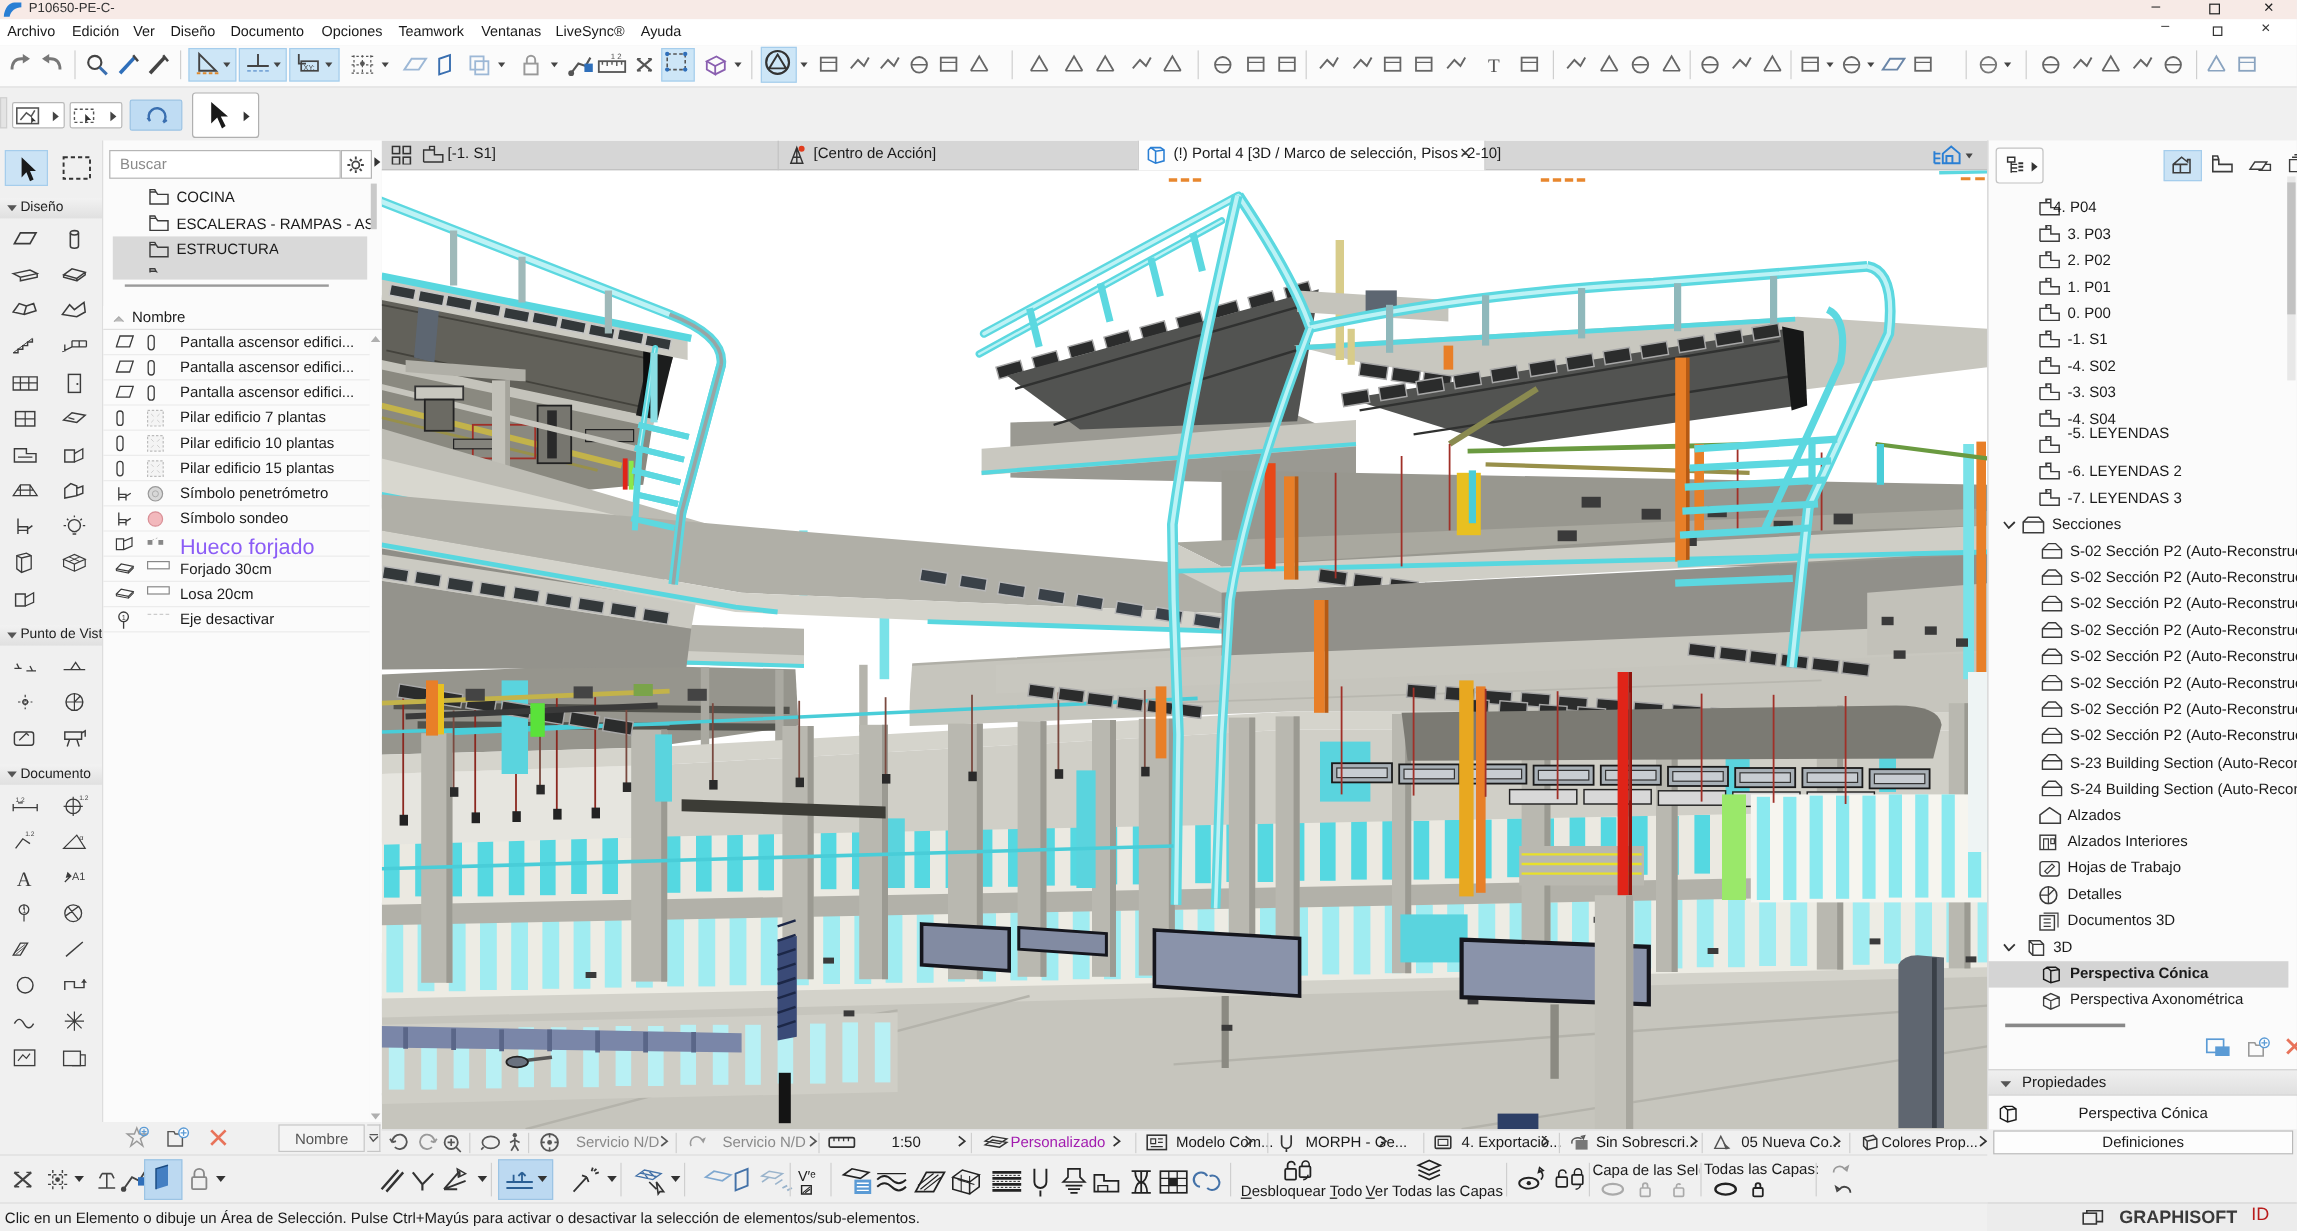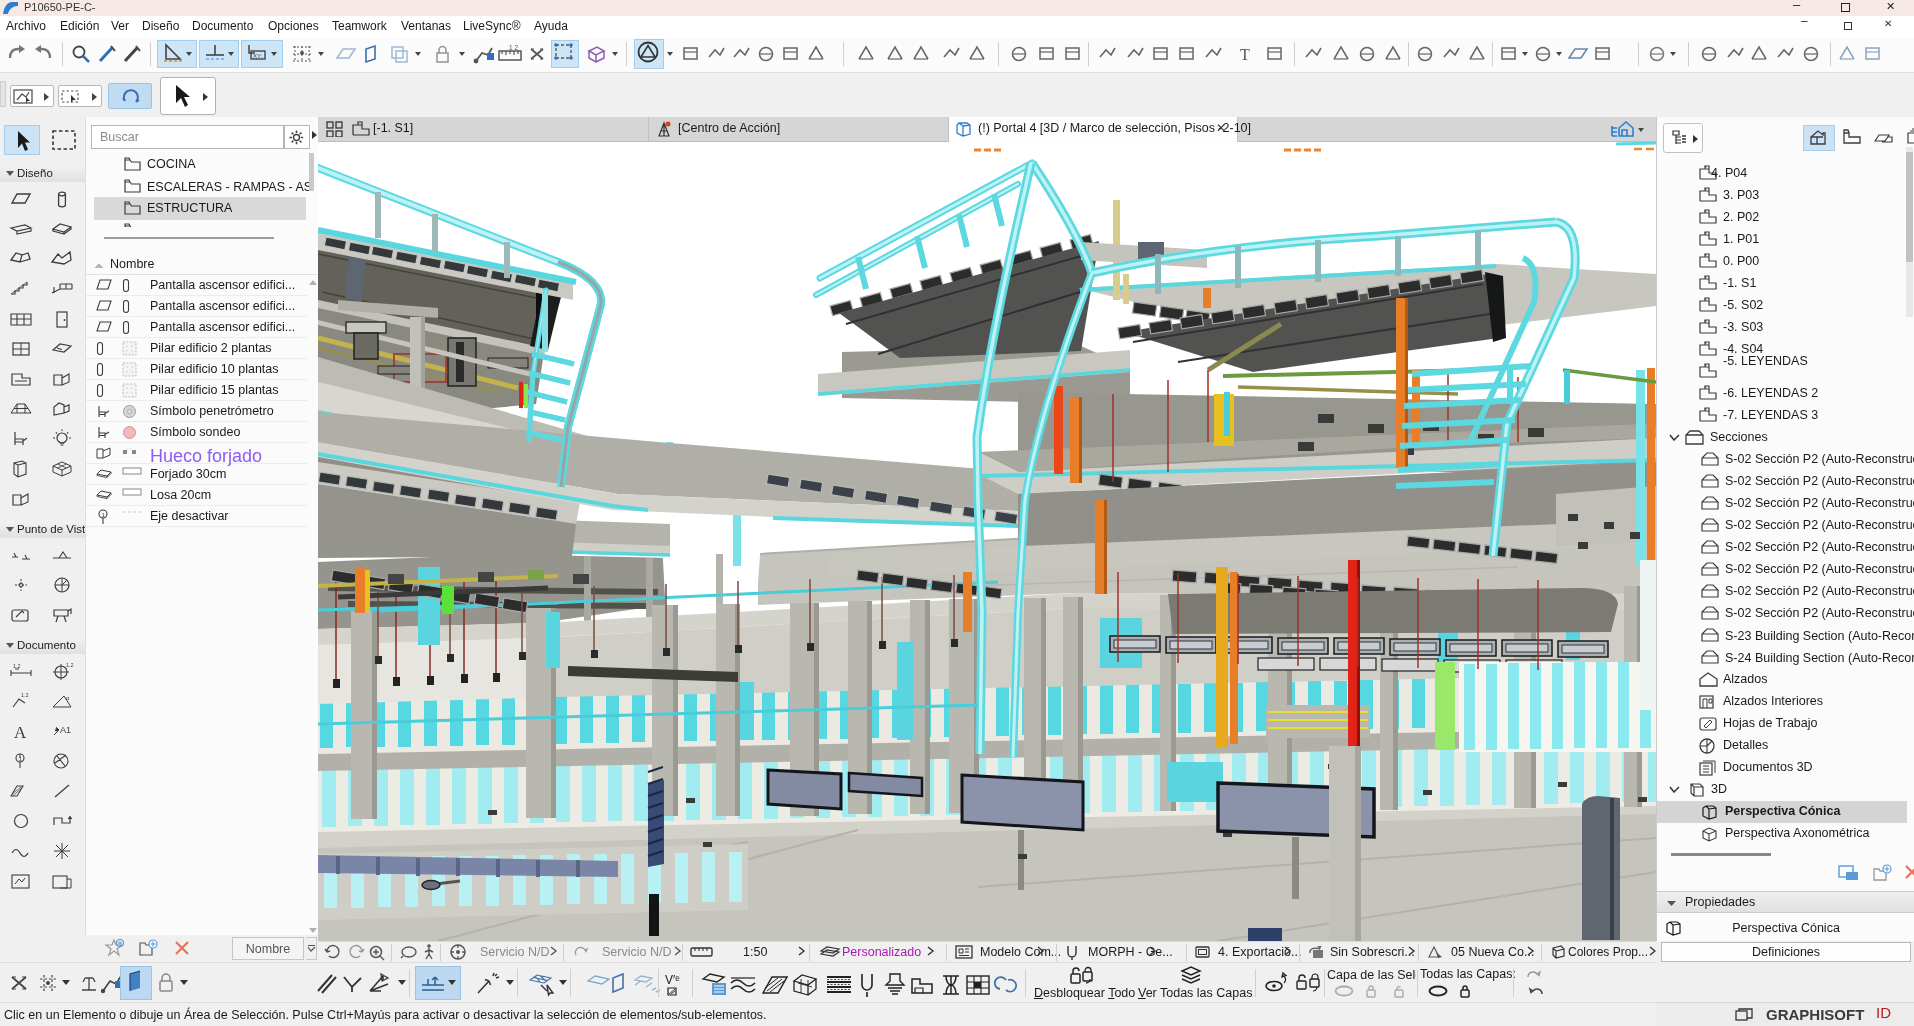--- a/index.html
+++ b/index.html
@@ -716,21 +716,21 @@
         <path d="M1,3 L6,3 L7.5,5 L16,5 L16,13 L1,13 Z M1,3 L1,1 L5,1 L6,3" fill="none" stroke="#3c3c3c" stroke-width="1.2"></path>
       </svg>
       <span style="position:absolute;left:53px;top:4px;font-size:12.5px;color:#1a1a1a;white-space:nowrap;overflow:hidden;max-width:162px;display:inline-block">COCINA</span>
     </div>
     <div class="abs" style="left:8px;top:58px;width:212px;height:22px;">
       <svg class="abs" style="left:30px;top:4px" width="17" height="14" viewBox="0 0 17 14">
         <path d="M1,3 L6,3 L7.5,5 L16,5 L16,13 L1,13 Z M1,3 L1,1 L5,1 L6,3" fill="none" stroke="#3c3c3c" stroke-width="1.2"></path>
       </svg>
       <span style="position:absolute;left:53px;top:4px;font-size:12.5px;color:#1a1a1a;white-space:nowrap;overflow:hidden;max-width:162px;display:inline-block">ESCALERAS - RAMPAS - ASCEN⋮</span>
     </div>
-    <div class="abs" style="left:8px;top:80px;width:212px;height:23px;background:#d9d9d9;">
+    <div class="abs" style="left:8px;top:80px;width:212px;height:36px;background:#d9d9d9;">
       <svg class="abs" style="left:30px;top:4px" width="17" height="14" viewBox="0 0 17 14">
         <path d="M1,3 L6,3 L7.5,5 L16,5 L16,13 L1,13 Z M1,3 L1,1 L5,1 L6,3" fill="none" stroke="#3c3c3c" stroke-width="1.2"></path>
       </svg>
       <span style="position:absolute;left:53px;top:4px;font-size:12.5px;color:#1a1a1a;white-space:nowrap;overflow:hidden;max-width:162px;display:inline-block">ESTRUCTURA</span>
     </div>
     <div class="abs" style="left:8px;top:102px;width:212px;height:8px;overflow:hidden">
       <svg class="abs" style="left:30px;top:4px" width="17" height="14" viewBox="0 0 17 14">
         <path d="M1,3 L6,3 L7.5,5 L16,5 L16,13 L1,13 Z M1,3 L1,1 L5,1 L6,3" fill="none" stroke="#3c3c3c" stroke-width="1.2"></path>
       </svg>
     </div>
@@ -786,21 +786,21 @@
         <svg width="8" height="15" viewBox="0 0 8 15">
           <rect x="1.5" y="1.5" width="5" height="12" rx="2.5" fill="none" stroke="#3c3c3c" stroke-width="1.1"></rect>
         </svg>
       </div>
       <div class="abs" style="left:36px;top:3px">
         <svg width="15" height="15" viewBox="0 0 15 15">
           <rect x="1" y="1" width="13" height="13" fill="#f4f4f4" stroke="#bbb" stroke-width="1" stroke-dasharray="2,1.5"></rect>
           <path d="M4,4 l2,2 m3,3 l2,2 m-7,0 l2,-2 m3,-3 l2,-2" stroke="#ccc" stroke-width="0.8"></path>
         </svg>
       </div>
-      <span style="position:absolute;left:64px;top:3px;font-size:12.5px;color:#1a1a1a;white-space:nowrap">Pilar edificio 2 plantas</span>
+      <span style="position:absolute;left:64px;top:3px;font-size:12.5px;color:#1a1a1a;white-space:nowrap">Pilar edificio 7 plantas</span>
     </div>
     <div class="abs" style="left:0;top:242px;width:233px;height:21px;border-bottom:1px solid #ececec">
       <div class="abs" style="left:10px;top:3px">
         <svg width="8" height="15" viewBox="0 0 8 15">
           <rect x="1.5" y="1.5" width="5" height="12" rx="2.5" fill="none" stroke="#3c3c3c" stroke-width="1.1"></rect>
         </svg>
       </div>
       <div class="abs" style="left:36px;top:3px">
         <svg width="15" height="15" viewBox="0 0 15 15">
           <rect x="1" y="1" width="13" height="13" fill="#f4f4f4" stroke="#bbb" stroke-width="1" stroke-dasharray="2,1.5"></rect>
@@ -994,21 +994,21 @@
     <span class="abs" style="left:66px;top:137px;font-size:12.5px;color:#1a1a1a">0. P00</span>
     <svg class="abs" style="left:42px;top:158px" width="18" height="15" viewBox="0 0 18 15">
       <path d="M1,14 L1,4 L6,4 L6,1 L10,1 L10,4 L6,4 M1,14 L17,14 L17,8 L10,8 L10,4" fill="none" stroke="#3c3c3c" stroke-width="1.2"></path>
       <path d="M6,1 L7,3" stroke="#3c3c3c" stroke-width="1"></path>
     </svg>
     <span class="abs" style="left:66px;top:159px;font-size:12.5px;color:#1a1a1a">-1. S1</span>
     <svg class="abs" style="left:42px;top:180px" width="18" height="15" viewBox="0 0 18 15">
       <path d="M1,14 L1,4 L6,4 L6,1 L10,1 L10,4 L6,4 M1,14 L17,14 L17,8 L10,8 L10,4" fill="none" stroke="#3c3c3c" stroke-width="1.2"></path>
       <path d="M6,1 L7,3" stroke="#3c3c3c" stroke-width="1"></path>
     </svg>
-    <span class="abs" style="left:66px;top:181px;font-size:12.5px;color:#1a1a1a">-5. S02</span>
+    <span class="abs" style="left:66px;top:181px;font-size:12.5px;color:#1a1a1a">-4. S02</span>
     <svg class="abs" style="left:42px;top:202px" width="18" height="15" viewBox="0 0 18 15">
       <path d="M1,14 L1,4 L6,4 L6,1 L10,1 L10,4 L6,4 M1,14 L17,14 L17,8 L10,8 L10,4" fill="none" stroke="#3c3c3c" stroke-width="1.2"></path>
       <path d="M6,1 L7,3" stroke="#3c3c3c" stroke-width="1"></path>
     </svg>
     <span class="abs" style="left:66px;top:203px;font-size:12.5px;color:#1a1a1a">-3. S03</span>
     <svg class="abs" style="left:42px;top:224px" width="18" height="15" viewBox="0 0 18 15">
       <path d="M1,14 L1,4 L6,4 L6,1 L10,1 L10,4 L6,4 M1,14 L17,14 L17,8 L10,8 L10,4" fill="none" stroke="#3c3c3c" stroke-width="1.2"></path>
       <path d="M6,1 L7,3" stroke="#3c3c3c" stroke-width="1"></path>
     </svg>
     <span class="abs" style="left:66px;top:225px;font-size:12.5px;color:#1a1a1a">-4. S04</span>

